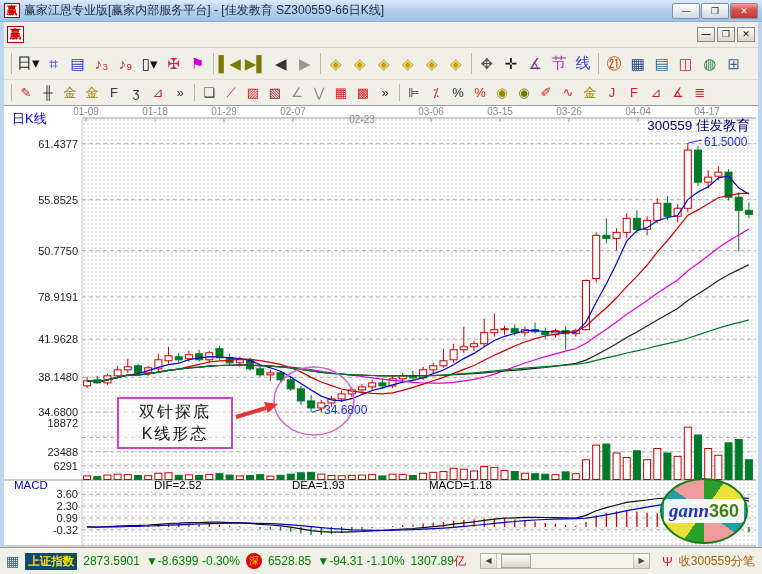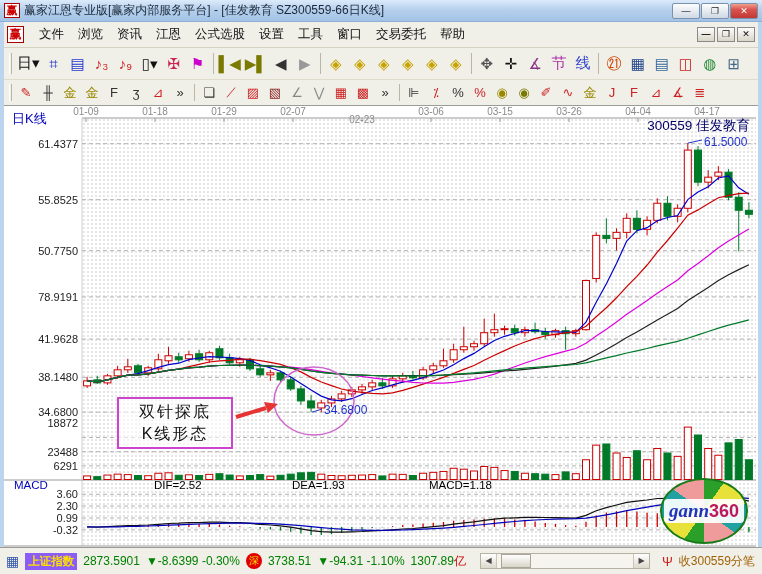--- a/index.html
+++ b/index.html
@@ -40,25 +40,25 @@
   .ylabel{position:absolute;left:0;width:74px;text-align:right;font-size:11px;color:#222;z-index:5;}
   .macd-legend{position:absolute;left:0;top:373px;width:100%;height:14px;font-size:11.5px;z-index:5;}
   .macd-legend span{position:absolute;}
   .annot-box{position:absolute;left:113px;top:291px;width:116px;height:52px;border:2px solid #cc44cc;background:rgba(255,255,255,0.55);display:flex;flex-direction:column;align-items:center;justify-content:center;font-size:16px;line-height:22px;color:#111;letter-spacing:2px;z-index:6;}
   .label-low{position:absolute;left:320px;top:297px;font-size:12px;color:#2233cc;z-index:6;}
   .label-high{position:absolute;left:700px;top:29px;font-size:12px;color:#2233cc;z-index:6;}
   
   .gann-logo{position:absolute;left:656px;top:372px;width:88px;height:66px;border-radius:50%;border:2px solid #187a18;background:conic-gradient(#2aa02a 0 35deg,#e8e13a 35deg 80deg,#20a0a0 80deg 125deg,#ef9b9b 125deg 180deg,#2aa02a 180deg 215deg,#e8e13a 215deg 260deg,#20a0a0 260deg 305deg,#ef9b9b 305deg 360deg);z-index:7;display:flex;align-items:center;justify-content:center;}
   .gann-band{background:rgba(255,255,255,0.92);width:96%;height:24px;display:flex;align-items:center;justify-content:center;border-radius:4px;}
   .gann-band .g1{font-family:"Liberation Serif","DejaVu Serif",serif;font-style:italic;font-weight:bold;font-size:19px;color:#2233bb;}
-  .gann-band .g2{font-weight:bold;font-size:18px;color:#be185d;}
+  .gann-band .g2{font-weight:bold;font-size:18px;color:#4d7c0f;}
   
   .statusbar{position:absolute;left:0;right:0;bottom:0;height:27px;background:#f0efe8;border-top:1px solid #9b9b9b;display:flex;align-items:center;padding:0 6px;gap:6px;font-size:12px;z-index:35;}
   .st-grid-icon{color:#3355aa;font-size:14px;}
-  .badge{background:#8b5cf6;color:#ffe000;padding:1px 3px;font-size:11.5px;font-weight:bold;}
+  .badge{background:#0c4a6e;color:#ffe000;padding:1px 3px;font-size:11.5px;font-weight:bold;}
   .green{color:#008000;}
   .red{color:#cc0000;}
   .sz-circle{width:16px;height:16px;border-radius:50%;background:#e00000;color:#ffe000;font-size:10px;line-height:16px;text-align:center;}
   .hscroll{display:flex;align-items:center;width:170px;height:16px;border:1px solid #b5b2a4;background:#f5f4ee;margin-left:8px;}
   .hscroll .sbtn{width:16px;height:14px;font-size:8px;line-height:14px;text-align:center;color:#444;background:linear-gradient(#fff,#dcd9cc);border-right:1px solid #c9c6b8;}
   .hscroll .sbtn:last-child{border-left:1px solid #c9c6b8;border-right:none;}
   .hscroll .track{flex:1;position:relative;height:14px;}
   .hscroll .thumb{position:absolute;left:4px;top:0;width:30px;height:14px;background:linear-gradient(#fff,#d8d5c8);border:1px solid #a9a699;}
   .antenna{color:#cc2222;font-size:13px;margin-left:6px;}
 </style>
@@ -74,32 +74,20 @@
     <span class="title-text">赢家江恩专业版[赢家内部服务平台] - [佳发教育 SZ300559-66日K线]</span>
     <div class="win-btns">
       <div class="win-btn">—</div>
       <div class="win-btn">❐</div>
       <div class="win-btn close">✕</div>
     </div>
   </div>
 
   <div class="menubar">
     <span class="menu-logo">赢</span>
-    <div id="menu-items" style="display:flex;">
-        <div class="menu-item">文件</div>
-        <div class="menu-item">浏览</div>
-        <div class="menu-item">资讯</div>
-        <div class="menu-item">江恩</div>
-        <div class="menu-item">公式选股</div>
-        <div class="menu-item">设置</div>
-        <div class="menu-item">工具</div>
-        <div class="menu-item">窗口</div>
-        <div class="menu-item">交易委托</div>
-        <div class="menu-item">帮助</div>
-      </div>
     <div class="mdi-btns">
       <div class="mdi-btn">—</div>
       <div class="mdi-btn">❐</div>
       <div class="mdi-btn">✕</div>
     </div>
   </div>
 
   <div class="toolbar toolbar1" id="toolbar1">
       <div class="tb-grip"></div>
       <div class="tb-btn" style="color: rgb(17, 17, 17);">日▾</div>
@@ -529,21 +517,21 @@
       </div>
     </div>
   </div>
 
   <div class="statusbar">
     <span class="st-grid-icon">▦</span>
     <span class="badge">上证指数</span>
     <span class="green">2873.5901</span>
     <span class="green">▼-8.6399 -0.30%</span>
     <span class="sz-circle">深</span>
-    <span class="green">3738.51</span>
+    <span class="green">6528.85</span>
     <span class="green">▼-94.31 -1.10%</span>
     <span><span class="green">1307.89</span><span class="red">亿</span></span>
     <div class="hscroll">
       <span class="sbtn">◀</span>
       <div class="track">
           <div class="thumb"></div>
         </div>
       <span class="sbtn">▶</span>
     </div>
     <span class="antenna">Ψ</span>

